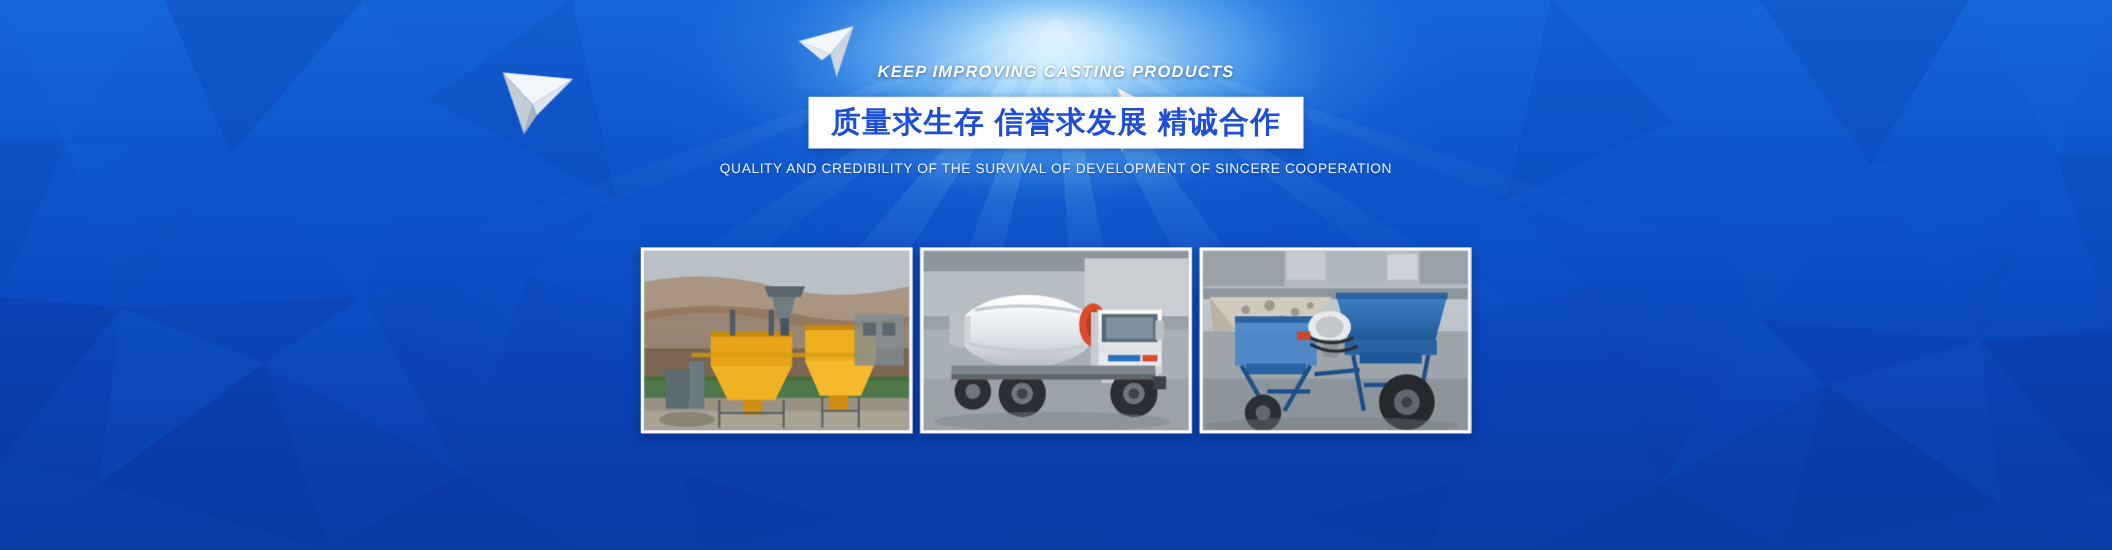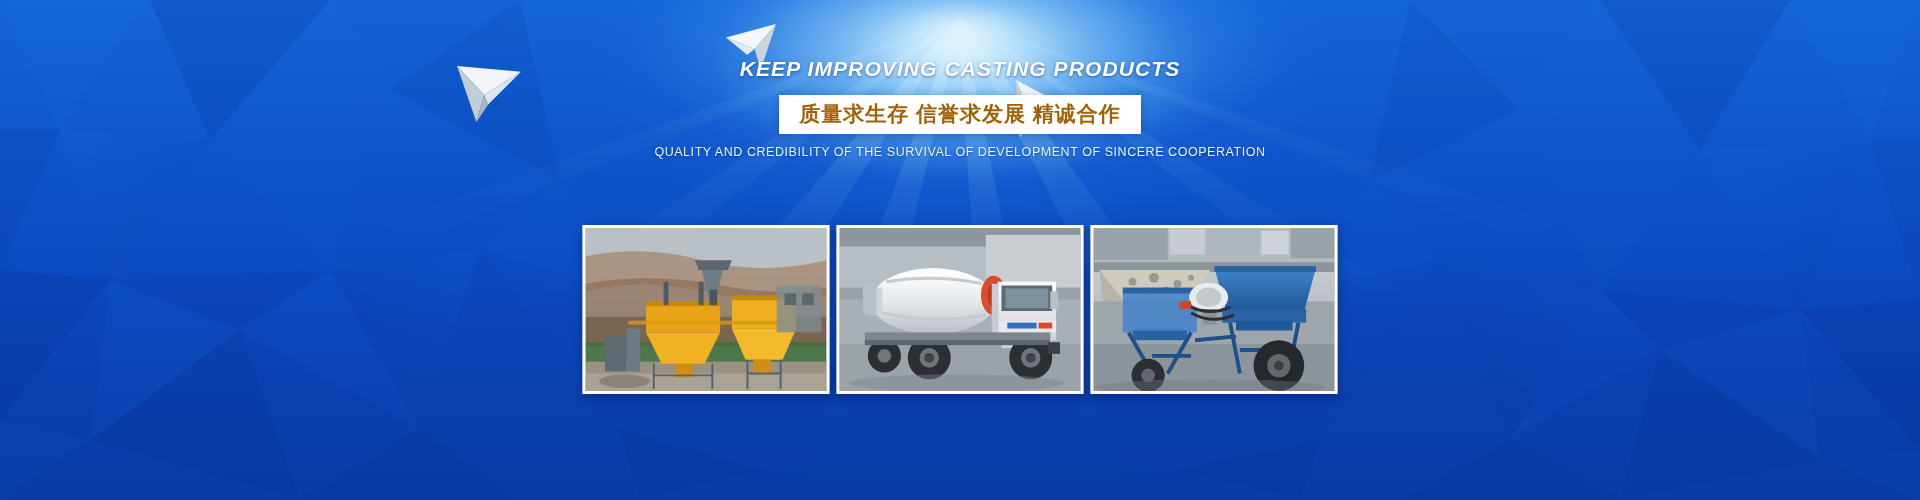--- a/index.html
+++ b/index.html
@@ -58,38 +58,38 @@
     color:#ffd23f;
     text-shadow:
       0 0 1px #a8761a,
       2px 2px 0 rgba(110,66,4,.45),
       3px 4px 7px rgba(4,30,85,.45);
   }
   .headline .gap { display:inline-block; width:26px; }
 
   .sub-en {
     margin-top:7px;
-    font-size:21px;
+    font-size:15px;
     font-weight:bold;
     font-style:italic;
     letter-spacing:1.1px;
     color:#ffffff;
     white-space:nowrap;
     text-shadow:0 1px 3px rgba(5,35,95,.55);
   }
 
   .slogan-wrap {
     margin-top:14px;
     display:flex;
     justify-content:center;
   }
   .slogan {
     background:#ffffff;
-    color:#a16207;
-    font-size:21px;
+    color:#1d4ed8;
+    font-size:27px;
     font-weight:bold;
     letter-spacing:1px;
     padding:5px 20px 6px;
     white-space:nowrap;
     box-shadow:0 2px 8px rgba(3,28,80,.35);
   }
 
   .caption-en {
     margin-top:11px;
     font-size:12.5px;

